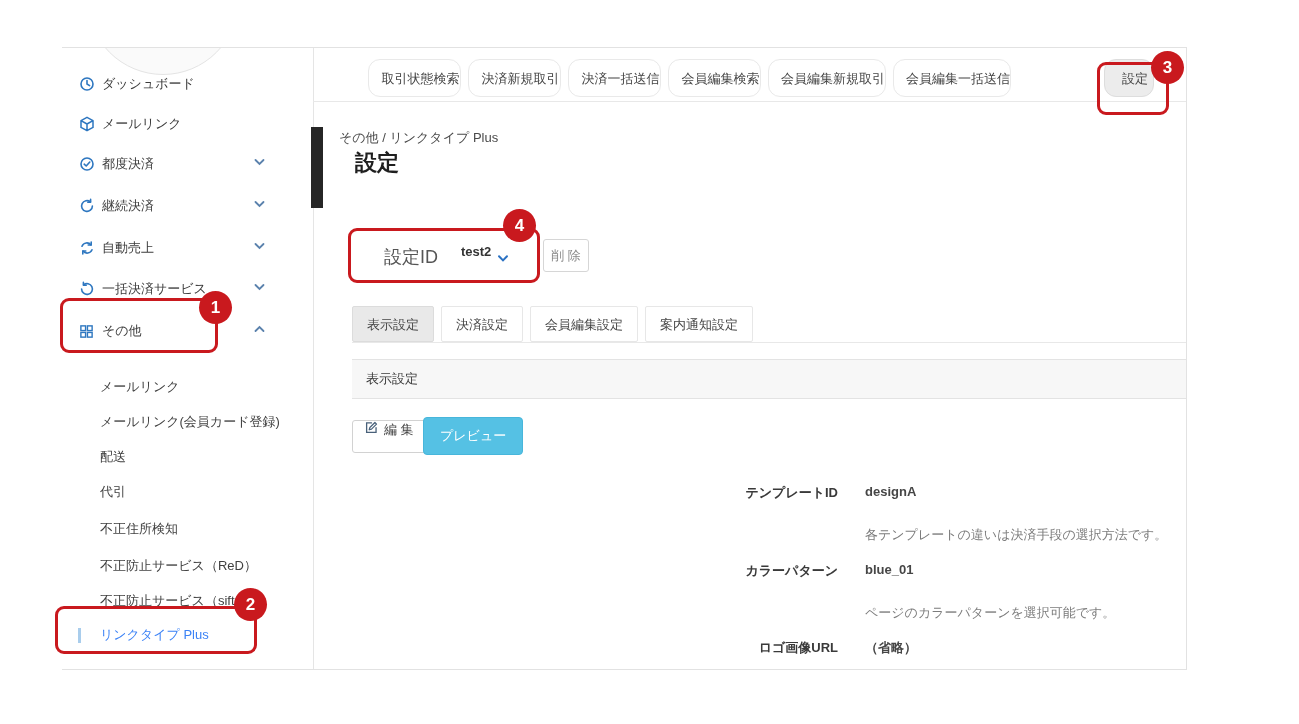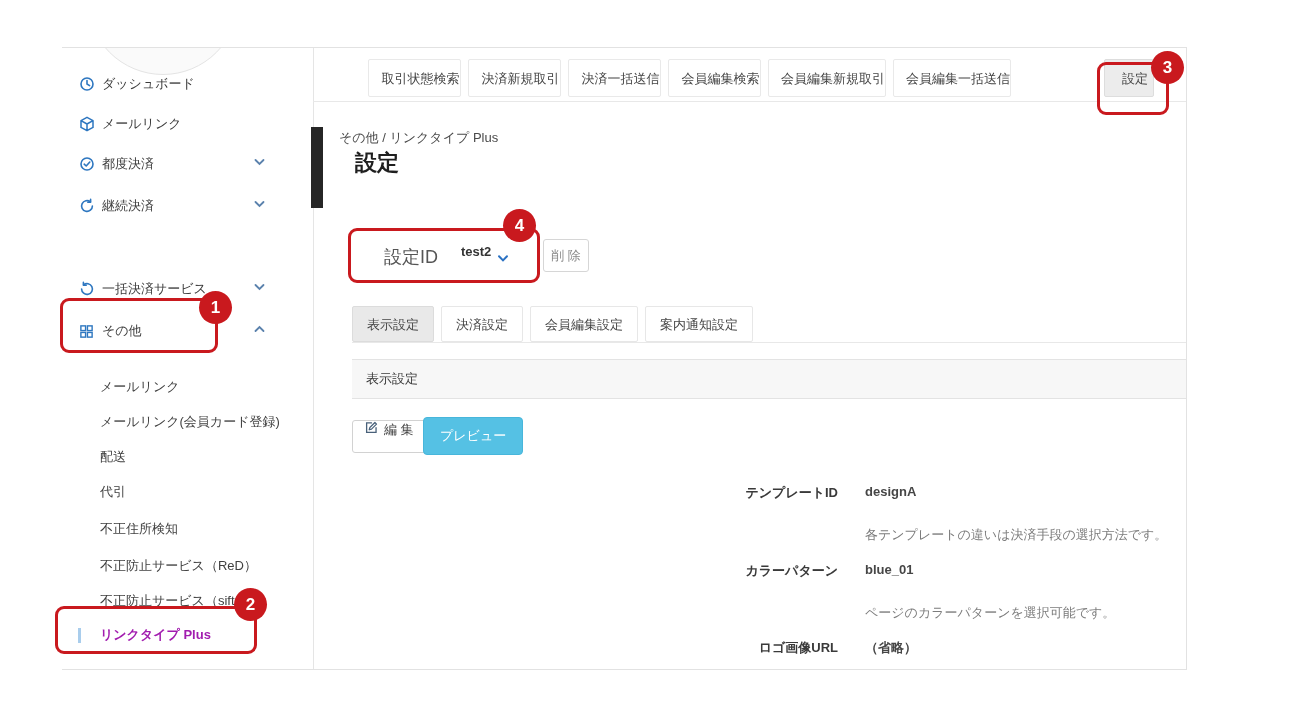--- a/index.html
+++ b/index.html
@@ -15,28 +15,28 @@
 
   
   .sidebar{position:absolute;left:0;top:0;width:251px;height:100%;}
   .divider{position:absolute;left:251px;top:0;bottom:0;width:1px;background:#e5e5e5;}
   .nav-item{position:absolute;left:16px;width:222px;height:20px;display:flex;align-items:center;cursor:pointer;}
   .nicon{width:17px;height:17px;display:inline-flex;align-items:center;justify-content:center;margin-right:7px;flex:none;}
   .nlabel{font-size:13px;color:#3b3b3b;white-space:nowrap;}
   .nchev{position:absolute;left:176px;top:4px;display:inline-flex;}
   .nav-sub{position:absolute;left:38px;height:18px;display:flex;align-items:center;cursor:pointer;}
   .nav-sub .nlabel{color:#3f3f3f;}
-  .nav-sub.active .nlabel{color:#a21caf;font-weight:bold;}
+  .nav-sub.active .nlabel{color:#3b82f6;font-weight:normal;}
   .active-bar{position:absolute;left:-22px;top:2px;width:3px;height:15px;background:#a9cdec;}
 
   
   .main{position:absolute;left:251px;top:0;right:0;bottom:0;}
   .tabs{position:absolute;left:55px;top:11px;display:flex;gap:7px;}
   .tab{height:38px;line-height:38px;text-align:center;font-size:13px;color:#454545;background:#fff;
-       border:1px solid #e9e9e9;border-radius:2px;box-sizing:border-box;cursor:pointer;white-space:nowrap;padding-left:12px;}
+       border:1px solid #e9e9e9;border-radius:12px;box-sizing:border-box;cursor:pointer;white-space:nowrap;padding-left:12px;}
   .tab.active{background:#ececec;border-color:#ddd;}
   .tab-line{position:absolute;left:0;right:0;top:53px;height:1px;background:#e8e8e8;}
 
   .breadcrumb{position:absolute;left:26px;top:81px;font-size:13px;color:#4a4a4a;}
   .title-bar{position:absolute;left:-2px;top:79px;width:12px;height:81px;background:#262626;}
   .page-title{position:absolute;left:42px;top:100px;font-size:22px;font-weight:bold;color:#1f1f1f;}
 
   .cfg-label{position:absolute;left:71px;top:197px;font-size:18px;color:#555;}
   .cfg-value{position:absolute;left:148px;top:196px;font-size:13px;font-weight:bold;color:#333;cursor:pointer;}
   .cfg-chev{position:absolute;left:184px;top:201px;}
@@ -122,20 +122,34 @@
             </svg>
         </span>
         <span class="nlabel">継続決済</span>
         <span class="nchev">
           <svg width="11" height="8" viewBox="0 0 11 8">
               <path d="M1.5 2 5.5 6 9.5 2" fill="none" stroke="#5b82ad" stroke-width="1.8" stroke-linecap="round"></path>
             </svg>
         </span>
       </div>
 
+      <div class="nav-item" style="top:190px">
+        <span class="nicon">
+          <svg width="16" height="16" viewBox="0 0 16 16">
+              <path d="M3 6.2a5.2 5.2 0 0 1 9-1.2 M13 9.8a5.2 5.2 0 0 1-9 1.2" fill="none" stroke="#2e77c0" stroke-width="1.6" stroke-linecap="round"></path>
+              <path d="M12.2 2v3h-3 M3.8 14v-3h3" fill="none" stroke="#2e77c0" stroke-width="1.6" stroke-linecap="round" stroke-linejoin="round"></path>
+            </svg>
+        </span>
+        <span class="nlabel">自動売上</span>
+        <span class="nchev">
+          <svg width="11" height="8" viewBox="0 0 11 8">
+              <path d="M1.5 2 5.5 6 9.5 2" fill="none" stroke="#5b82ad" stroke-width="1.8" stroke-linecap="round"></path>
+            </svg>
+        </span>
+      </div>
 
       <div class="nav-item" style="top:231px">
         <span class="nicon">
           <svg width="16" height="16" viewBox="0 0 16 16">
               <path d="M2.6 8a5.4 5.4 0 1 0 2-4.2" fill="none" stroke="#2e77c0" stroke-width="1.6" stroke-linecap="round"></path>
               <path d="M4.4 1.4v2.8h2.8" fill="none" stroke="#2e77c0" stroke-width="1.6" stroke-linecap="round" stroke-linejoin="round"></path>
             </svg>
         </span>
         <span class="nlabel">一括決済サービス</span>
         <span class="nchev">

